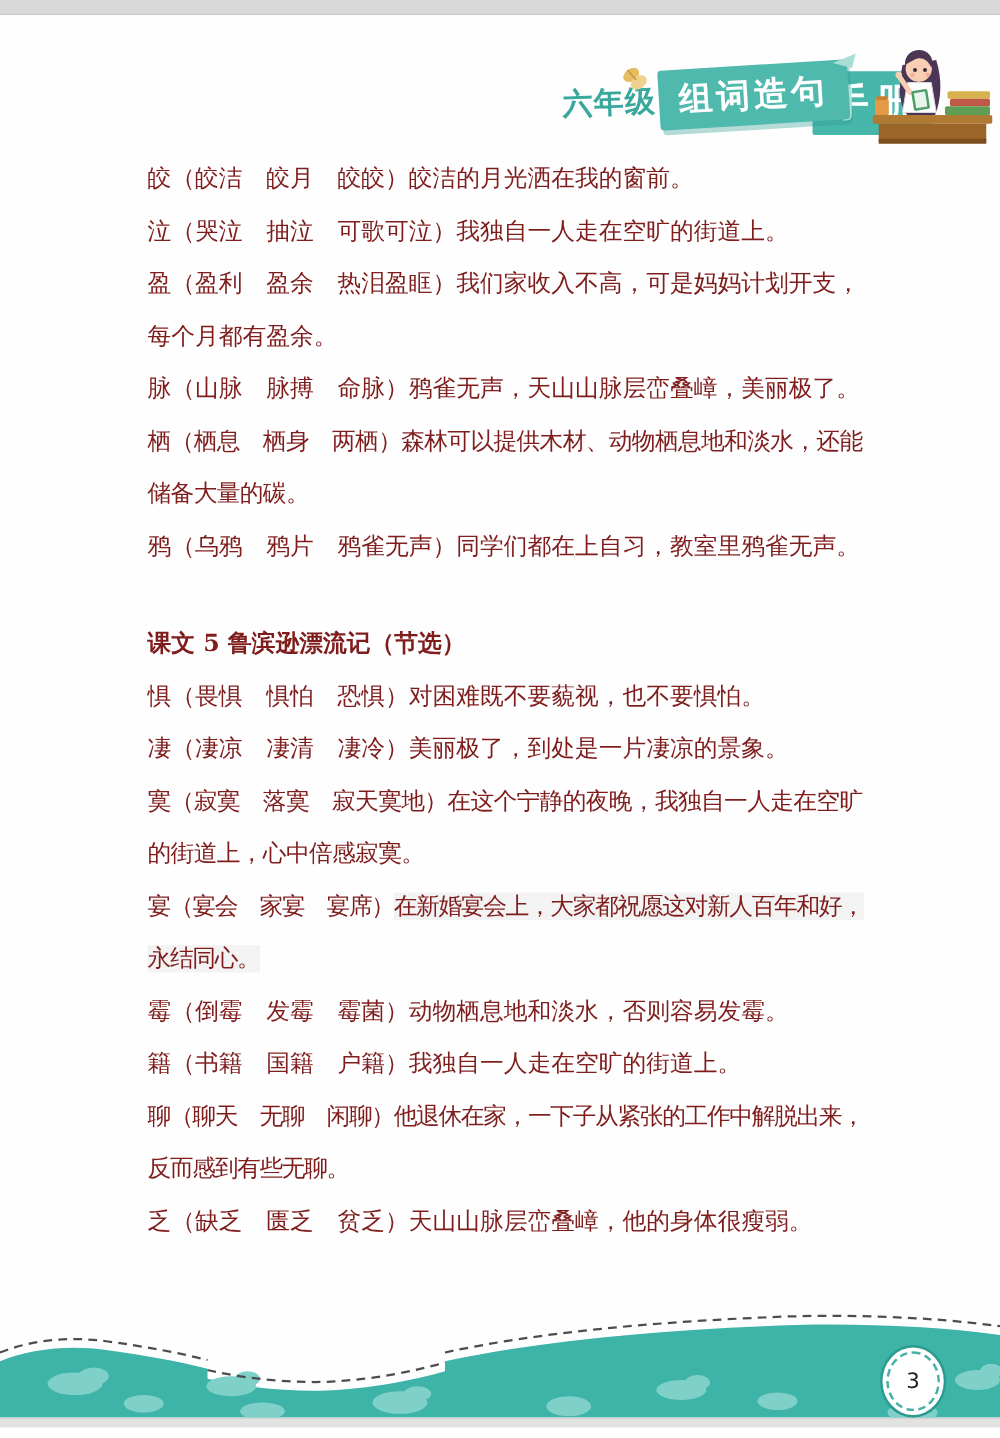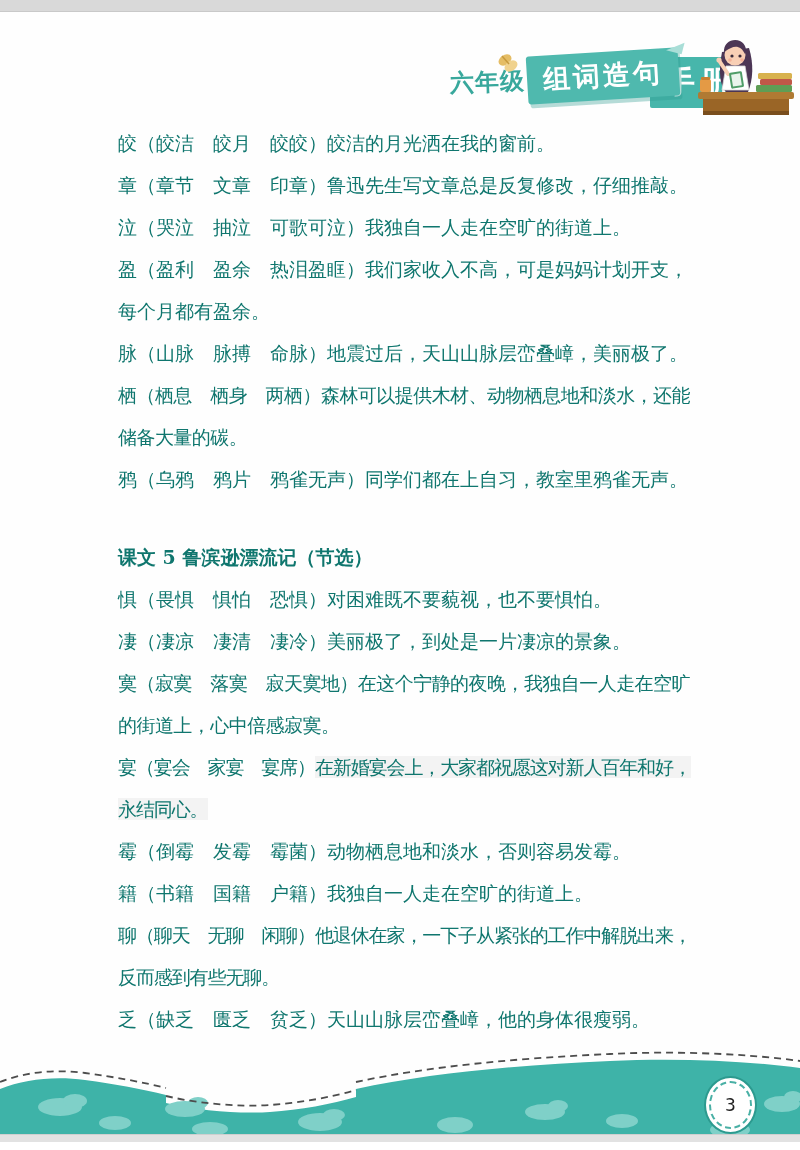--- a/index.html
+++ b/index.html
@@ -53,21 +53,21 @@
     color:#fff; font-family:"DejaVu Sans", sans-serif;
     font-weight:700; font-size:30px; letter-spacing:5px;
     padding-left:4px; z-index:2;
   }
   .teacher { position:absolute; left:698px; top:18px; z-index:4; }
 
   
   .content {
     position:absolute; left:0; top:110px; width:800px;
     padding:0 108px 0 118px;
-    font-size:19px; line-height:42px; color:#0f766e;
+    font-size:19px; line-height:42px; color:#7f1d1d;
   }
   .content p { margin:0; }
   .tight-s { letter-spacing:-0.55px; }
   .tight   { letter-spacing:-1.1px; }
   .section-heading { margin-top:36px !important;font-weight:bold; }
   .hl { background:#f3f3f3; }
 
   
   .footer-wave { position:absolute; left:0; bottom:8px; width:800px; height:107px; z-index:1; }
   .bottom-edge {
@@ -145,24 +145,23 @@
 
         <rect x="0" y="62" width="96" height="7" rx="2" fill="#b07a33"></rect>
         <rect x="5" y="69" width="86" height="15" fill="#9a6526"></rect>
         <rect x="5" y="81" width="86" height="4" fill="#7a4e1d"></rect>
       </svg>
     </div>
   </div>
 
   <div class="content">
     <p>皎（皎洁　皎月　皎皎）皎洁的月光洒在我的窗前。</p>
-    <p>章（章节　文章　印章）鲁迅先生写文章总是反复修改，仔细推敲。</p>
     <p>泣（哭泣　抽泣　可歌可泣）我独自一人走在空旷的街道上。</p>
     <p>盈（盈利　盈余　热泪盈眶）我们家收入不高，可是妈妈计划开支，每个月都有盈余。</p>
-    <p>脉（山脉　脉搏　命脉）地震过后，天山山脉层峦叠嶂，美丽极了。</p>
+    <p>脉（山脉　脉搏　命脉）鸦雀无声，天山山脉层峦叠嶂，美丽极了。</p>
     <p class="tight-s">栖（栖息　栖身　两栖）森林可以提供木材、动物栖息地和淡水，还能储备大量的碳。</p>
     <p>鸦（乌鸦　鸦片　鸦雀无声）同学们都在上自习，教室里鸦雀无声。</p>
 
     <p class="section-heading">课文 5 鲁滨逊漂流记（节选）</p>
 
     <p>惧（畏惧　惧怕　恐惧）对困难既不要藐视，也不要惧怕。</p>
     <p>凄（凄凉　凄清　凄冷）美丽极了，到处是一片凄凉的景象。</p>
     <p class="tight-s">寞（寂寞　落寞　寂天寞地）在这个宁静的夜晚，我独自一人走在空旷的街道上，心中倍感寂寞。</p>
     <p class="tight"><span>宴（宴会　家宴　宴席）</span><span class="hl">在新婚宴会上，大家都祝愿这对新人百年和好，永结同心。</span></p>
     <p>霉（倒霉　发霉　霉菌）动物栖息地和淡水，否则容易发霉。</p>

